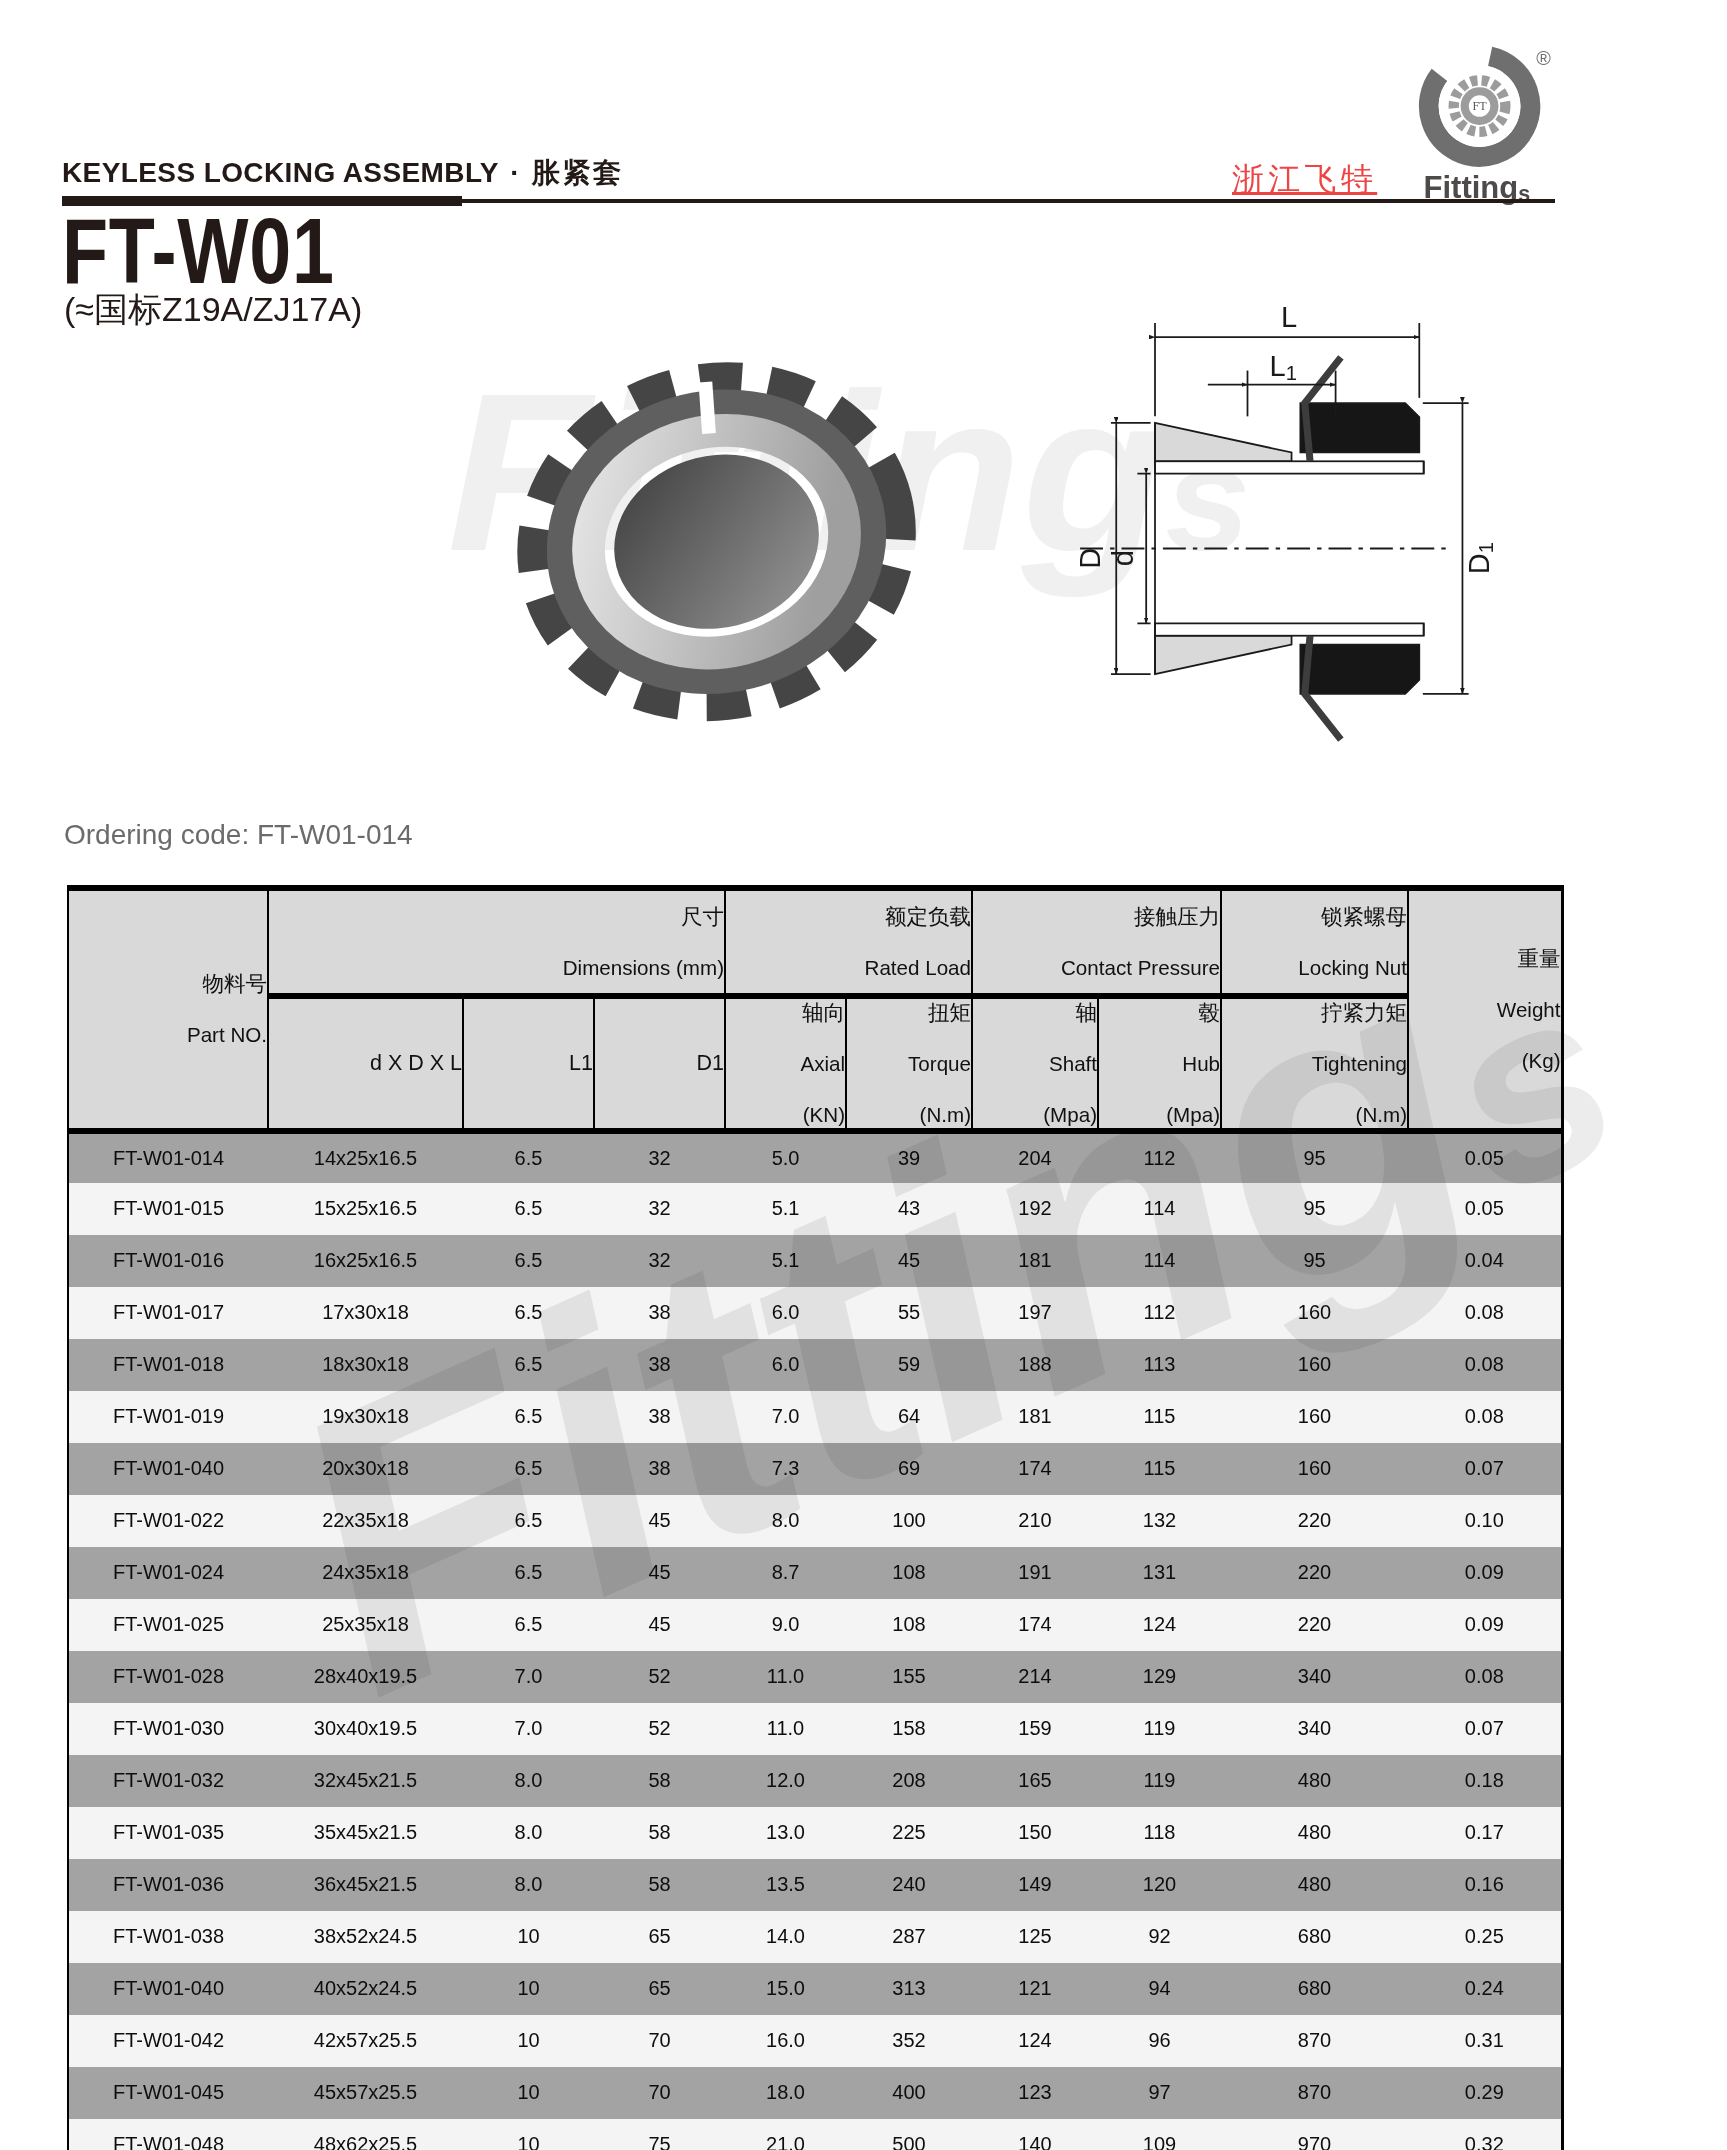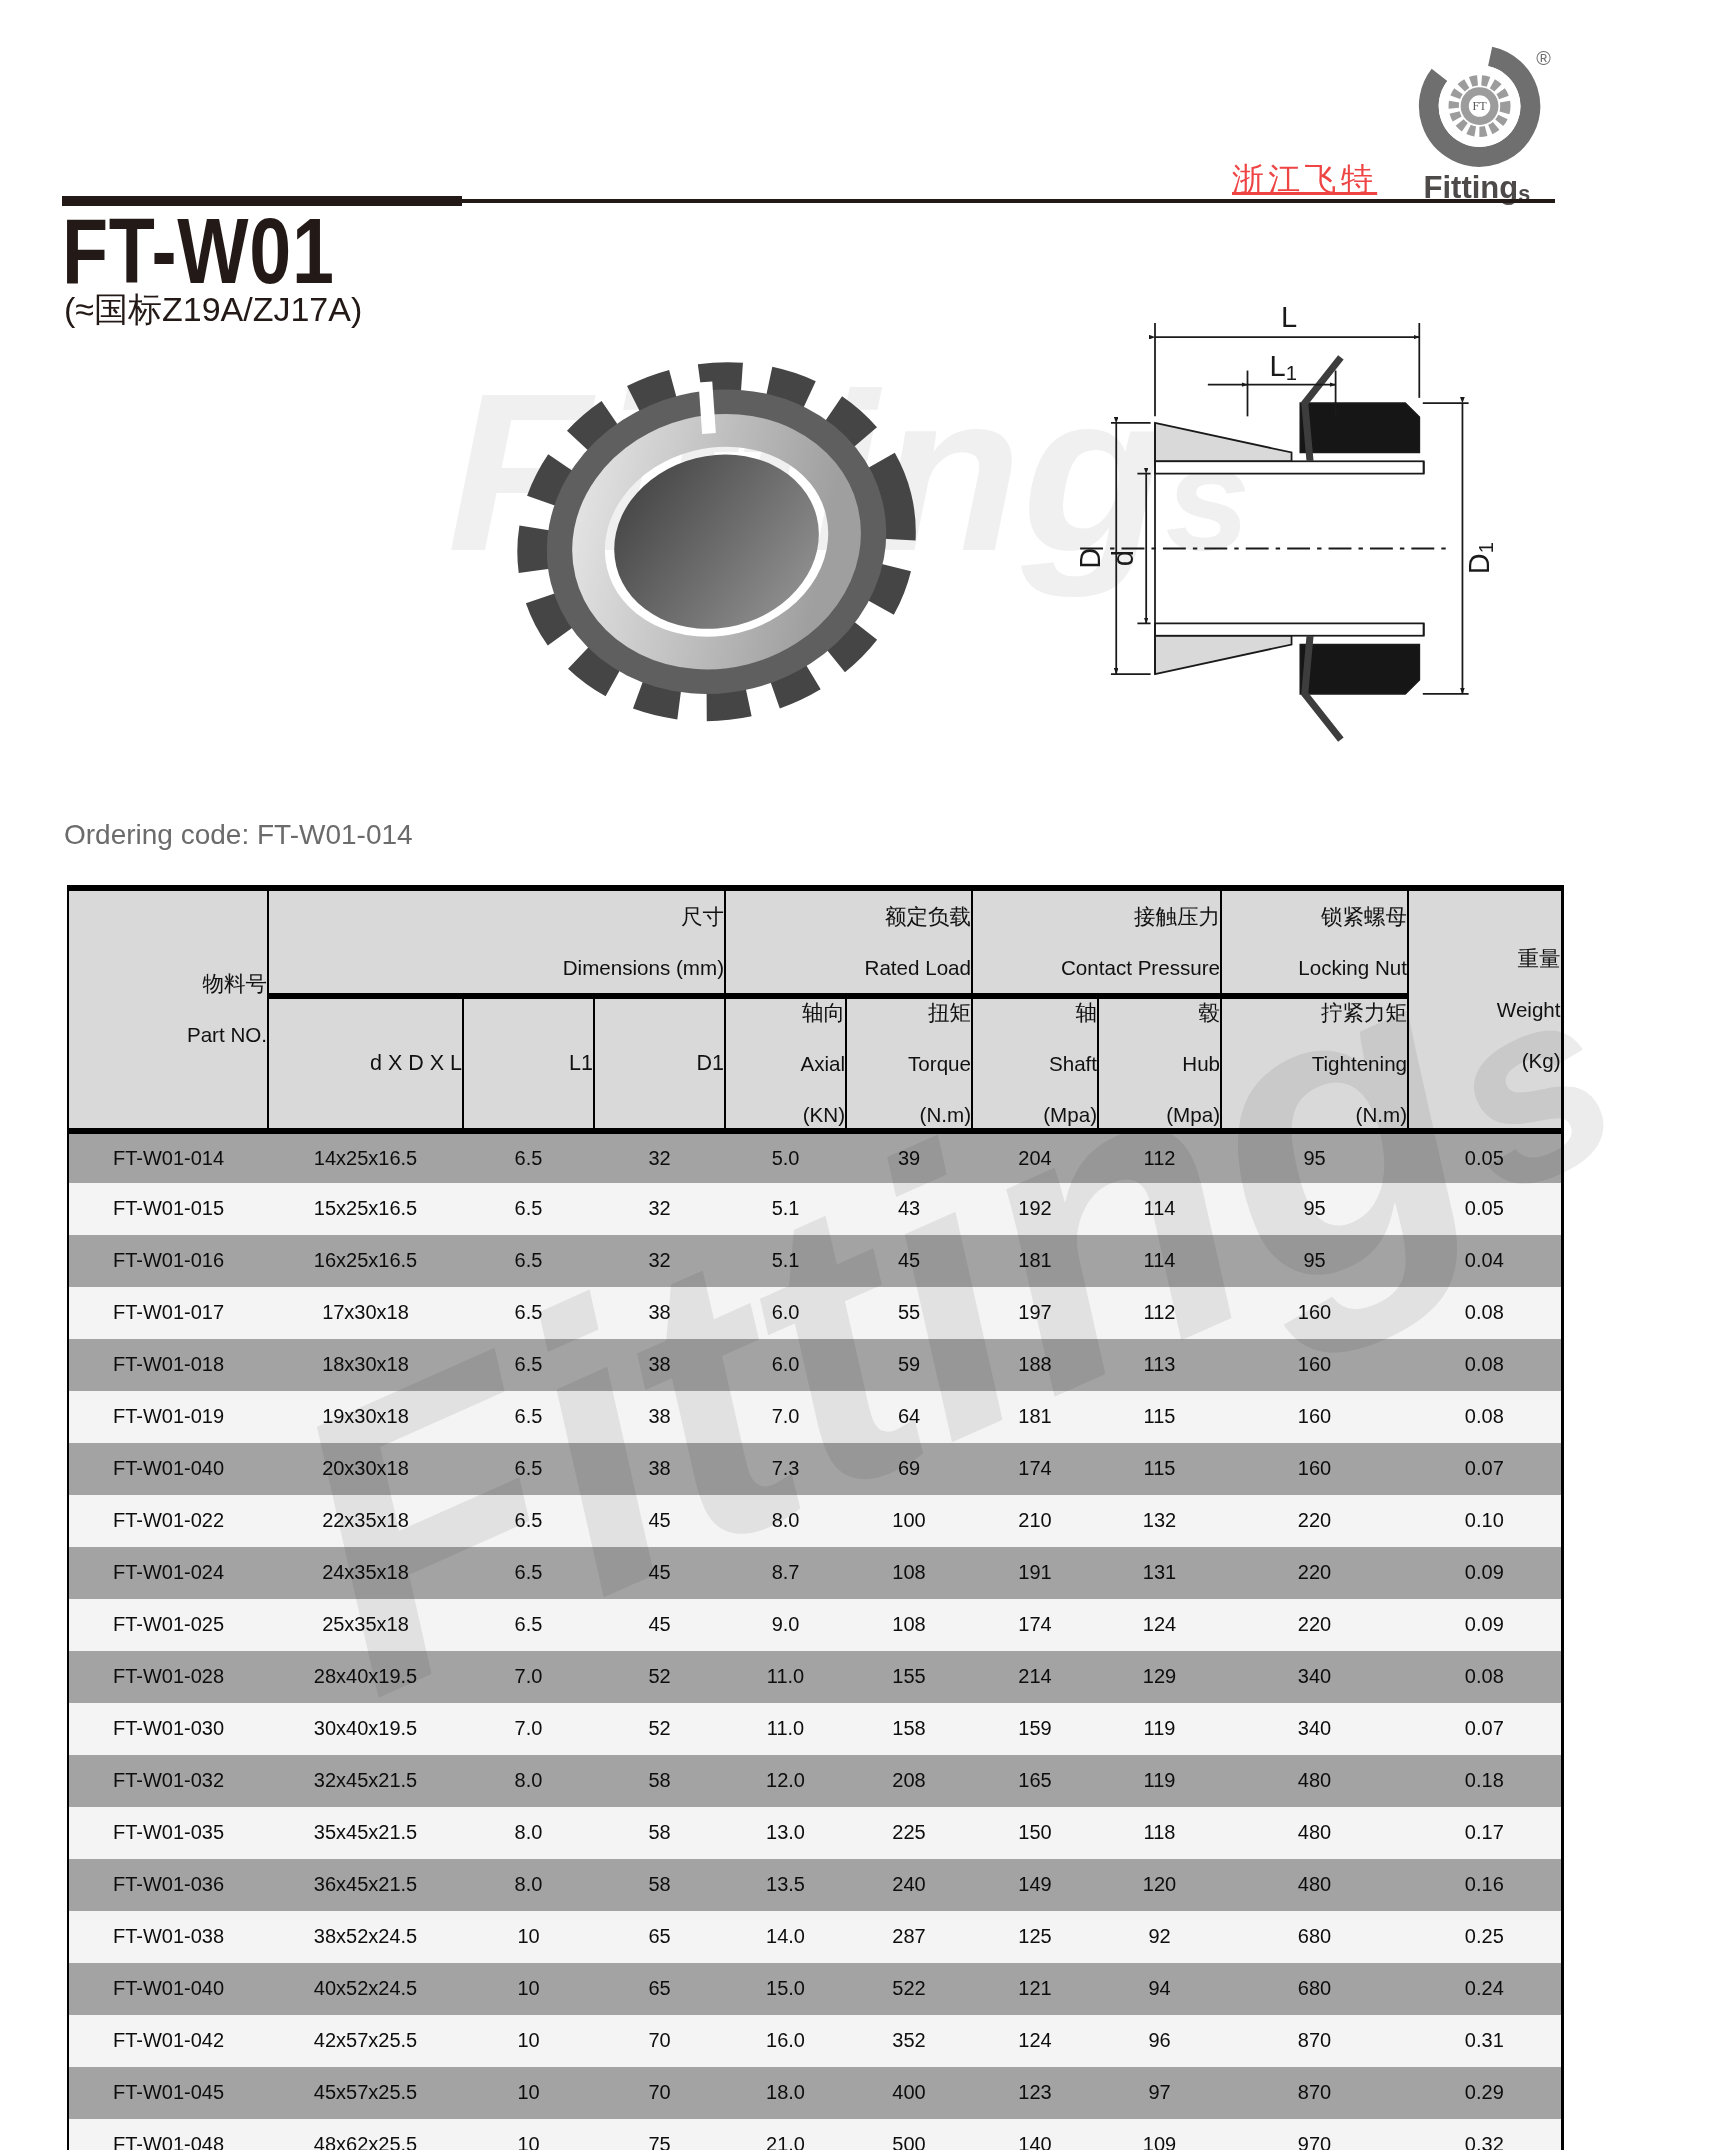--- a/index.html
+++ b/index.html
@@ -46,20 +46,23 @@
   tbody tr{height:52px;background:#a3a3a3;}
   tbody tr:nth-child(even){background:#f4f4f4;}
 </style>
 </head>
 <body>
 
 <div class="page">
 
   <div class="watermark1"><span>Fitting</span><span class="sub">s</span></div>
 
+  <div class="title-line">
+    <span>KEYLESS LOCKING ASSEMBLY</span><span class="sep">·</span><span class="cn">胀紧套</span>
+  </div>
 
   <div class="brand-cn">浙江飞特</div>
 
   <div class="logo-wrap">
     <svg width="142" height="168" viewBox="0 0 330 390">
       <g transform="translate(150,158)">
         <circle r="118" fill="none" stroke="#6f6f6f" stroke-width="46" stroke-dasharray="610 132" stroke-dashoffset="125" transform="rotate(-18)"></circle>
         <circle r="95" fill="#ffffff"></circle>
         <circle r="60" fill="none" stroke="#9c9c9c" stroke-width="24" stroke-dasharray="16 10"></circle>
         <circle r="44" fill="#9c9c9c"></circle>
@@ -453,21 +456,21 @@
             <td>92</td>
             <td>680</td>
             <td>0.25</td>
           </tr>
           <tr>
             <td>FT-W01-040</td>
             <td>40x52x24.5</td>
             <td>10</td>
             <td>65</td>
             <td>15.0</td>
-            <td>522</td>
+            <td>313</td>
             <td>121</td>
             <td>94</td>
             <td>680</td>
             <td>0.24</td>
           </tr>
           <tr>
             <td>FT-W01-042</td>
             <td>42x57x25.5</td>
             <td>10</td>
             <td>70</td>

